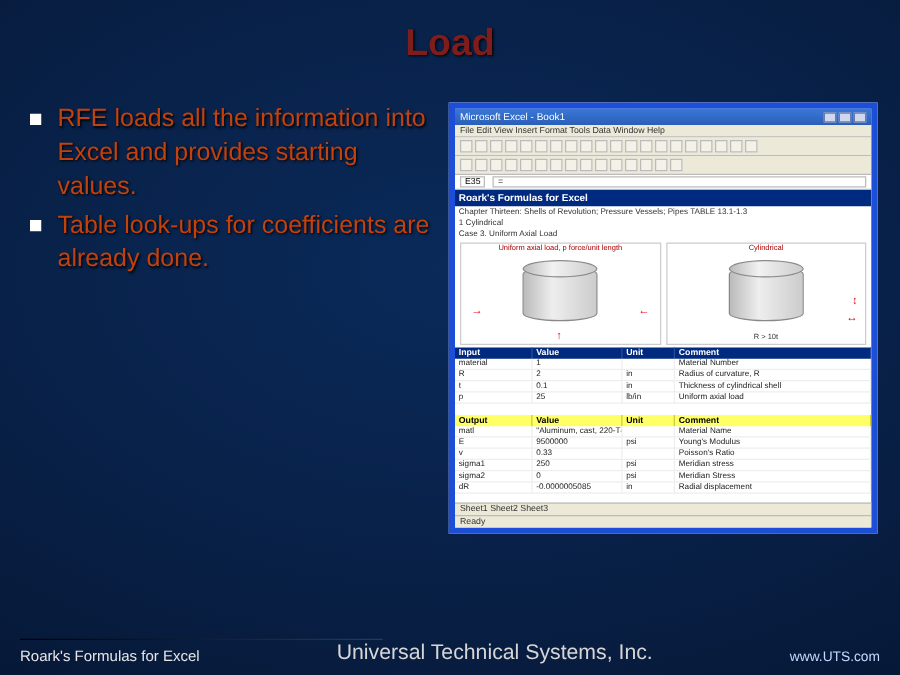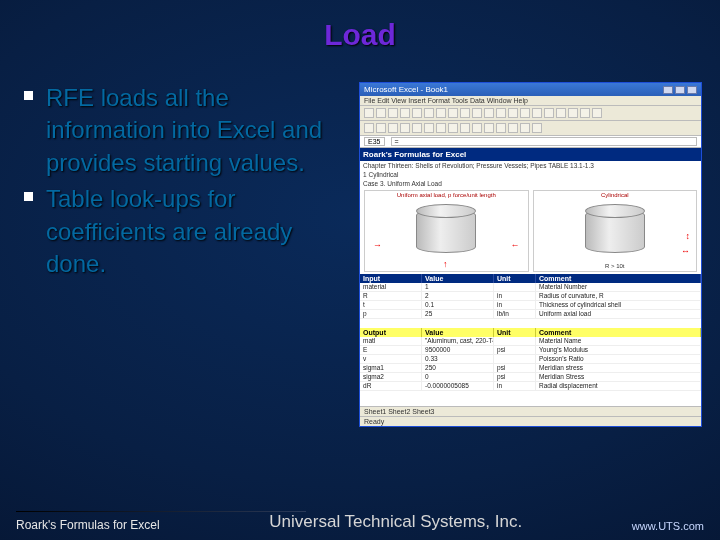--- a/index.html
+++ b/index.html
@@ -8,49 +8,49 @@
     background: radial-gradient(ellipse 120% 100% at 50% 40%, #0a2a5a 0%, #081f44 50%, #041028 100%);
     font-family: Arial, Helvetica, sans-serif;
     color: #fff;
     position: relative;
   }
   .title {
     text-align: center;
     font-size: 30px;
     font-weight: bold;
     padding-top: 18px;
-    color: #6d28d9;
+    color: #7f1d1d;
     text-shadow: 1px 1px 2px #000;
   }
   .content {
     display: flex;
     padding: 30px 18px 0 18px;
     gap: 8px;
   }
   .bullets {
     width: 335px;
-    font-size: 24px;
+    font-size: 20px;
     line-height: 1.35;
-    color: #0369a1;
+    color: #c2410c;
     text-shadow: 1px 1px 2px #000;
   }
   .bullets ul { list-style: none; }
   .bullets li { position: relative; padding-left: 28px; margin-bottom: 4px; }
   .bullets li::before {
     content: "";
     position: absolute;
     left: 6px; top: 9px;
     width: 9px; height: 9px;
     background: #fff;
   }
   .shot {
     width: 345px;
     height: 345px;
     background: #fff;
-    border: 1px solid #1d4ed8;
+    border: 5px solid #1d4ed8;
     font-size: 7px;
     color: #000;
     display: flex;
     flex-direction: column;
   }
   .shot .titlebar {
     background: linear-gradient(#3a78d6, #2a5fb8);
     color: #fff;
     padding: 2px 4px;
     font-size: 8px;

